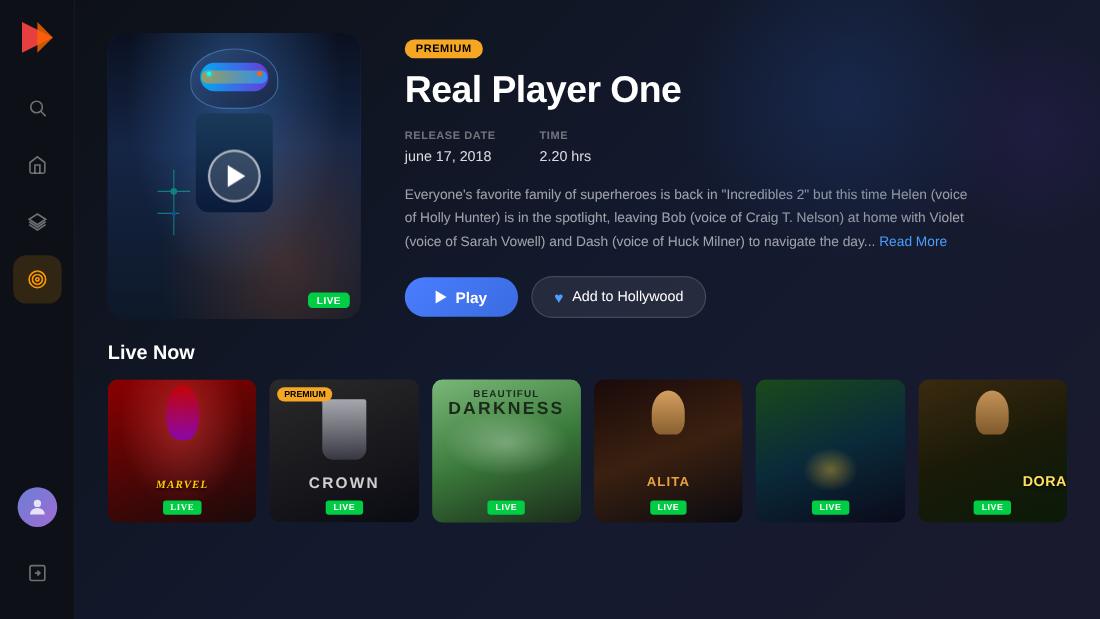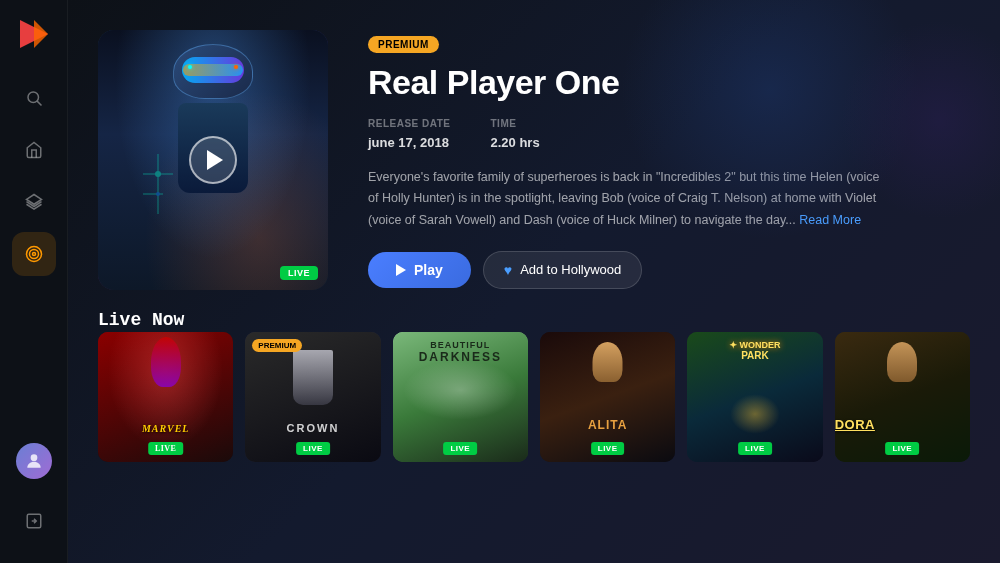--- a/index.html
+++ b/index.html
@@ -171,21 +171,21 @@
       font-size: 10px;
       font-weight: 700;
       color: rgba(255,255,255,0.4);
       text-transform: uppercase;
       letter-spacing: 0.5px;
       margin-bottom: 4px;
     }
     .meta-item span {
       font-size: 13px;
       color: rgba(255,255,255,0.85);
-      font-weight: 700;
+      font-weight: 400;
     }
     .movie-description {
       font-size: 12.5px;
       line-height: 1.7;
       color: rgba(255,255,255,0.6);
       max-width: 520px;
       margin-bottom: 20px;
     }
     .read-more {
       color: #4a9eff;
@@ -234,22 +234,21 @@
     }
 
     
     .live-now-section {
       padding: 0 30px 16px;
     }
     .section-title {
       font-size: 18px;
       font-weight: 600;
       color: #fff;
-      margin-bottom: 2px;
-      font-family: Liberation Mono, monospace;
+      margin-bottom: 14px;
     }
     .movies-grid {
       display: flex;
       gap: 12px;
     }
     .movie-card {
       flex: 1;
       height: 130px;
       border-radius: 10px;
       overflow: hidden;
@@ -310,21 +309,21 @@
     }
 
     .card-crown {
       background: linear-gradient(160deg, #2a2a3a 0%, #1a1a2a 100%);
     }
     .card-crown-text {
       position: absolute;
       bottom: 28px;
       left: 0; right: 0;
       text-align: center;
-      font-size: 11px;
+      font-size: 14px;
       font-weight: 700;
       color: rgba(255,255,255,0.8);
       letter-spacing: 2px;
       text-transform: uppercase;
     }
 
     .card-darkness {
       background: linear-gradient(160deg, #a8d5a2 0%, #4a8a44 50%, #1a3a1a 100%);
     }
 
@@ -347,27 +346,26 @@
       background: linear-gradient(160deg, #1a3a1a 0%, #0a2a3a 50%, #0a0a1a 100%);
     }
 
     .card-dora {
       background: linear-gradient(160deg, #3a2a0a 0%, #1a1a0a 50%, #0a1a0a 100%);
     }
     .card-dora-text {
       position: absolute;
       bottom: 30px;
       left: 0; right: 0;
-      text-align: left;
+      text-align: right;
       font-size: 11px;
       font-weight: 900;
       color: #fff;
       text-transform: uppercase;
       letter-spacing: 0.5px;
-      text-decoration: underline;
     }
 
     
     .bg-blob1 {
       position: absolute;
       top: -60px;
       right: 80px;
       width: 300px;
       height: 300px;
       border-radius: 50%;
@@ -537,45 +535,41 @@
           <div class="card-crown-text">CROWN</div>
           <div class="card-live-badge">LIVE</div>
         </div>
       </div>
 
       <div class="movie-card">
         <div class="card-darkness" style="width:100%;height:100%;padding-left:37px;">
           <div style="position:absolute;top:0;left:0;right:0;bottom:0;background:linear-gradient(160deg,#7ab87a 0%,#3a7a3a 50%,#1a2a1a 100%)"></div>
           <div style="position:absolute;top:8px;left:0;right:0;text-align:center;">
             <div style="font-size:9px;font-weight:800;color:#1a2a1a;letter-spacing:1px;">BEAUTIFUL</div>
-            <div style="font-size:12px;font-weight:900;color:#1a2a1a;letter-spacing:2px;">DARKNESS</div>
+            <div style="font-size:16px;font-weight:900;color:#1a2a1a;letter-spacing:2px;">DARKNESS</div>
           </div>
           <div style="position:absolute;top:28px;left:10px;right:10px;height:60px;background:radial-gradient(ellipse,rgba(255,255,255,0.3) 0%,transparent 70%);border-radius:50%;"></div>
           <div class="card-live-badge">LIVE</div>
         </div>
       </div>
 
       <div class="movie-card">
         <div class="card-alita" style="width:100%;height:100%;">
           <div style="position:absolute;top:0;left:0;right:0;bottom:0;background:linear-gradient(160deg,#1a0a0a 0%,#3a2010 50%,#0a0a10 100%)"></div>
           <div style="position:absolute;top:10px;left:50%;transform:translateX(-50%);width:45px;height:60px;">
             <div style="width:30px;height:40px;background:linear-gradient(180deg,#d4a060,#8a6030);margin:0 auto;border-radius:50% 50% 30% 30%;"></div>
           </div>
           <div class="card-alita-text">ALITA</div>
           <div class="card-live-badge">LIVE</div>
         </div>
       </div>
 
       <div class="movie-card">
         <div class="card-wonder" style="width:100%;height:100%;">
           <div style="position:absolute;top:0;left:0;right:0;bottom:0;background:linear-gradient(160deg,#1a4a1a 0%,#0a2a3a 50%,#0a0a1a 100%)"></div>
-          <div style="position:absolute;top:8px;left:0;right:0;text-align:center;">
-            <div style="font-size:9px;font-weight:900;color:#ffe060;text-shadow:0 0 6px #ff8800;">✦ WONDER</div>
-            <div style="font-size:10px;font-weight:900;color:#ffe060;">PARK</div>
-          </div>
           <div style="position:absolute;bottom:28px;left:50%;transform:translateX(-50%);width:50px;height:40px;background:radial-gradient(ellipse,rgba(255,200,50,0.4) 0%,transparent 70%);"></div>
           <div class="card-live-badge">LIVE</div>
         </div>
       </div>
 
       <div class="movie-card">
         <div class="card-dora" style="width:100%;height:100%;">
           <div style="position:absolute;top:0;left:0;right:0;bottom:0;background:linear-gradient(160deg,#3a2a10 0%,#1a1a08 50%,#0a1a08 100%)"></div>
           <div style="position:absolute;top:10px;left:50%;transform:translateX(-50%);width:50px;height:55px;">
             <div style="width:30px;height:40px;background:linear-gradient(180deg,#d4a060,#8a6030);margin:0 auto;border-radius:50% 50% 30% 30%;opacity:0.9;"></div>

